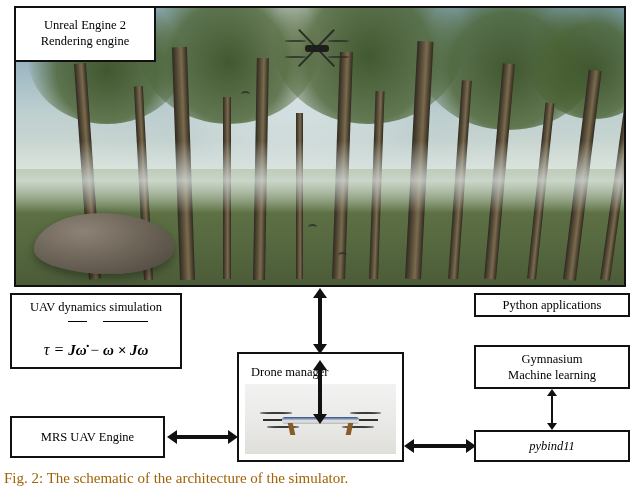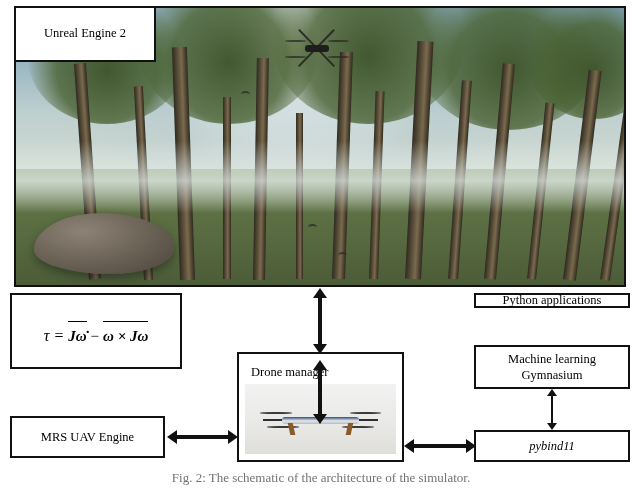--- a/index.html
+++ b/index.html
@@ -175,21 +175,21 @@
   .eq-line .tau { font-style: italic; font-size: 16px; }
   .eq-line .term { font-weight: bold; font-style: italic; }
   .eq-sub {
     display: flex;
     justify-content: center;
     gap: 16px;
     font-size: 7.5px;
     margin-top: 1px;
   }
   .eq-sub span { display: inline-block; }
-  .ubar { border-top: 1px solid #000; padding-top: 5px; }
+  .ubar { border-top: 1px solid #000; padding-top: 19px; }
 
   #box-mrs { left: 10px; top: 416px; width: 155px; height: 42px; }
   #box-manager { left: 237px; top: 352px; width: 167px; height: 110px; }
   #manager-label {
     position: absolute;
     left: 8px;
     top: 8px;
     background: #fff;
     padding: 2px 4px;
     font-size: 12.5px;
@@ -231,21 +231,21 @@
   .mdrone .leg {
     position: absolute;
     width: 4%;
     height: 36%;
     background: #8a5a28;
     top: 56%;
   }
   .mdrone .l1 { left: 24%; transform: skewX(12deg); }
   .mdrone .l2 { right: 24%; transform: skewX(-12deg); }
 
-  #box-python { left: 474px; top: 293px; width: 156px; height: 15px; }
+  #box-python { left: 474px; top: 293px; width: 156px; height: 24px; }
   #box-gym { left: 474px; top: 345px; width: 156px; height: 44px; }
   #box-pybind { left: 474px; top: 430px; width: 156px; height: 32px; }
   #pybind-label { font-style: italic; }
 
   
   .arrow {
     position: absolute;
     background: #111;
   }
   .arrow.v { width: 4px; }
@@ -266,25 +266,24 @@
   }
   .ah-s.up   { border-left: 5px solid transparent; border-right: 5px solid transparent; border-bottom: 7px solid #111; }
   .ah-s.down { border-left: 5px solid transparent; border-right: 5px solid transparent; border-top: 7px solid #111; }
 
   
   #caption {
     position: absolute;
     left: 4px;
     top: 470px;
     width: 634px;
-    font-size: 13px;
-    color: #737373;
+    font-size: 15px;
+    color: #a16207;
     font-family: "Liberation Serif", serif;
     white-space: nowrap;
-    text-align: center;
   }
 </style>
 </head>
 <body>
 
 <div id="scene">
   <div class="sky"></div>
   <div class="ground"></div>
 
   <div class="canopy" style="left:2%; top:-6%; width:26%; height:48%;"></div>
@@ -321,23 +320,25 @@
     <div class="prop p4"></div>
   </div>
 
   <div class="bird" style="left:37%; top:30%;"></div>
   <div class="bird" style="left:48%; top:78%;"></div>
   <div class="bird" style="left:53%; top:88%;"></div>
 </div>
 
 <div id="ue-callout">
   <div>Unreal Engine 2</div>
+  <div>Rendering engine</div>
 </div>
 
 <div class="box" id="box-dynamics">
+  <div id="dynamics-title">UAV dynamics simulation</div>
   <div id="dynamics-eq">
     <div class="eq-line">
       <span class="tau">τ  =</span>
       <span class="term ubar">Jω̇</span>
       <span>−</span>
       <span class="term ubar">ω × Jω</span>
     </div>
   </div>
 </div>
 
@@ -360,22 +361,22 @@
     </div>
   </div>
 </div>
 
 <div class="box" id="box-python">
   <span>Python applications</span>
 </div>
 
 <div class="box" id="box-gym">
   <div>
+    <div>Gymnasium</div>
     <div>Machine learning</div>
-    <div>Gymnasium</div>
   </div>
 </div>
 
 <div class="box" id="box-pybind">
   <span id="pybind-label">pybind11</span>
 </div>
 
 <div class="arrow v" style="left:318px; top:296px; height:52px;"></div>
 <div class="ah up" style="left:313px; top:288px;"></div>
 <div class="ah down" style="left:313px; top:344px;"></div>

